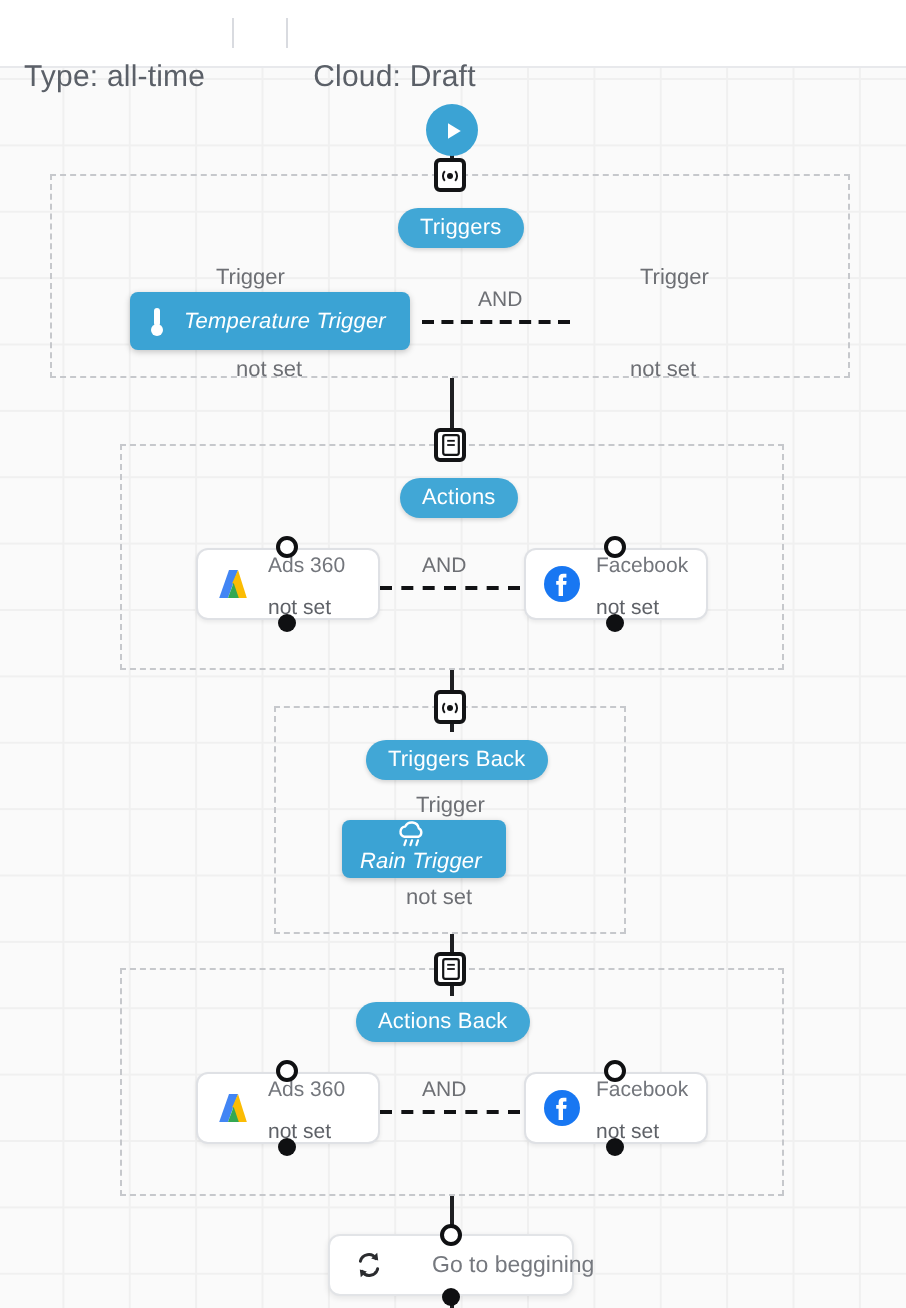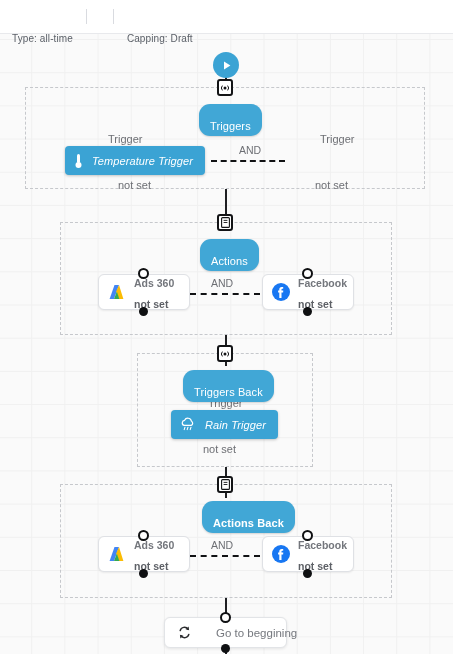--- a/index.html
+++ b/index.html
@@ -15,21 +15,21 @@
   .header {
     position: absolute; top: 0; left: 0;
     width: 453px; height: 34px;
     background: #ffffff;
     border-bottom: 1px solid #e8e9ec;
     display: flex; align-items: center;
     padding-left: 12px;
     z-index: 40;
   }
   .hdr-item {
-    font-size: 10px; color: #5b6068; white-space: nowrap;
+    font-size: 15px; color: #5b6068; white-space: nowrap;
     letter-spacing: .1px;
     margin-top: 44px;
   }
   .hdr-sep {
     width: 1px; height: 15px; background: #d9dbe0;
     margin: 0 13px;
   }
 
   
   .canvas {
@@ -82,21 +82,21 @@
   }
   .trunk-icon svg { display: block; }
 
   
   .pill {
     position: absolute;
     background: #41a7d6;
     color: #ffffff;
     font-size: 11px;
     border-radius: 11px;
-    padding: 16px 11px 4px;
+    padding: 4px 11px 4px;
     white-space: nowrap;
     z-index: 16;
     box-shadow: 0 1px 2px rgba(0,0,0,.16);
     letter-spacing: .1px;
   }
 
   
   .trig-node {
     position: absolute;
     height: 29px;
@@ -130,21 +130,21 @@
     background: #ffffff;
     border: 1px solid #dfe1e5;
     border-radius: 6px;
     display: flex; align-items: center;
     padding-left: 7px;
     box-shadow: 0 1px 2px rgba(0,0,0,.07);
     z-index: 18;
   }
   .act-card .logo { width: 22px; height: 22px; flex: 0 0 22px; display:flex; align-items:center; justify-content:center; }
   .act-card .logo svg { display: block; }
-  .act-card .txt { margin-left: 6px; line-height: 1.32; font-weight: bold; }
+  .act-card .txt { margin-left: 6px; line-height: 1.32; }
   .act-card .txt .nm { font-size: 10.5px; color: #73767c; white-space: nowrap; }
   .act-card .txt .st { font-size: 10.5px; color: #5e6167; white-space: nowrap; }
 
   
   .handle-top {
     position: absolute; width: 11px; height: 11px;
     border: 2px solid #0f1012; border-radius: 50%;
     background: #ffffff; z-index: 22;
   }
   .handle-bot {
@@ -176,21 +176,21 @@
 </style>
 </head>
 <body>
 
 <div id="app">
 
   <div class="header">
     <span class="hdr-item">Type: all-time</span>
     <span class="hdr-sep"></span>
     <span class="hdr-sep"></span>
-    <span class="hdr-item">Capping: Draft</span>
+    <span class="hdr-item">Cloud: Draft</span>
   </div>
 
   <div class="canvas">
 
     <div class="vline" style="left:225px; top:37px; height:16px;"></div>
     <div class="vline" style="left:225px; top:155px; height:33px;"></div>
     <div class="vline" style="left:225px; top:301px; height:31px;"></div>
     <div class="vline" style="left:225px; top:433px; height:31px;"></div>
     <div class="vline" style="left:225px; top:564px; height:26px;"></div>
     <div class="vline" style="left:225px; top:613px; height:12px;"></div>
@@ -291,21 +291,21 @@
           <circle cx="5" cy="4" r="1.5" fill="#131416"></circle>
           <path d="M2.4 1.6 A3.6 3.6 0 0 0 2.4 6.4" stroke="#131416" stroke-width="1" fill="none"></path>
           <path d="M7.6 1.6 A3.6 3.6 0 0 1 7.6 6.4" stroke="#131416" stroke-width="1" fill="none"></path>
         </svg>
       </span>
     </div>
 
     <div class="pill" style="left:183px; top:336px;text-align:right;">Triggers Back</div>
 
     <div class="cap" style="left:208px; top:363px;">Trigger</div>
-    <div class="trig-node" style="left:171px; top:376px;">
+    <div class="trig-node" style="left:171px; top:376px;flex-direction:column;">
       <span class="ticon">
         <svg width="16" height="15" viewBox="0 0 16 15">
           <path d="M4.2 8.4 A2.6 2.6 0 0 1 4.6 3.3 A3.6 3.6 0 0 1 11.4 4.2 A2.3 2.3 0 0 1 11.2 8.4 Z" fill="none" stroke="#ffffff" stroke-width="1.2" stroke-linejoin="round"></path>
           <line x1="5" y1="10.2" x2="4.2" y2="12.6" stroke="#ffffff" stroke-width="1.1" stroke-linecap="round"></line>
           <line x1="8" y1="10.2" x2="7.2" y2="12.6" stroke="#ffffff" stroke-width="1.1" stroke-linecap="round"></line>
           <line x1="11" y1="10.2" x2="10.2" y2="12.6" stroke="#ffffff" stroke-width="1.1" stroke-linecap="round"></line>
         </svg>
       </span>
       <span>Rain Trigger</span>
     </div>
@@ -316,21 +316,21 @@
     <div class="trunk-icon" style="left:217px; top:442px;">
       <span>
         <svg width="9" height="11" viewBox="0 0 9 11">
           <rect x="0.6" y="0.6" width="7.8" height="9.8" rx="1" fill="none" stroke="#131416" stroke-width="1.1"></rect>
           <line x1="2.6" y1="3.4" x2="6.4" y2="3.4" stroke="#131416" stroke-width="0.9"></line>
           <line x1="2.6" y1="5.5" x2="6.4" y2="5.5" stroke="#131416" stroke-width="0.9"></line>
         </svg>
       </span>
     </div>
 
-    <div class="pill" style="left:202px; top:467px;font-weight:bold;">Actions Back</div>
+    <div class="pill" style="left:178px; top:467px;">Actions Back</div>
 
     <div class="handle-top" style="left:138px; top:496px;"></div>
     <div class="act-card" style="left:98px; top:502px;">
       <span class="logo">
         <svg width="20" height="20" viewBox="0 0 20 20">
           <polygon points="7.5,3 12,3 7,17 2.6,17" fill="#4285f4"></polygon>
           <polygon points="12,3 16.4,17 12,17 9.2,9.4" fill="#fbbc04"></polygon>
           <polygon points="7,17 9.8,9.4 12.4,17" fill="#34a853"></polygon>
         </svg>
       </span>

